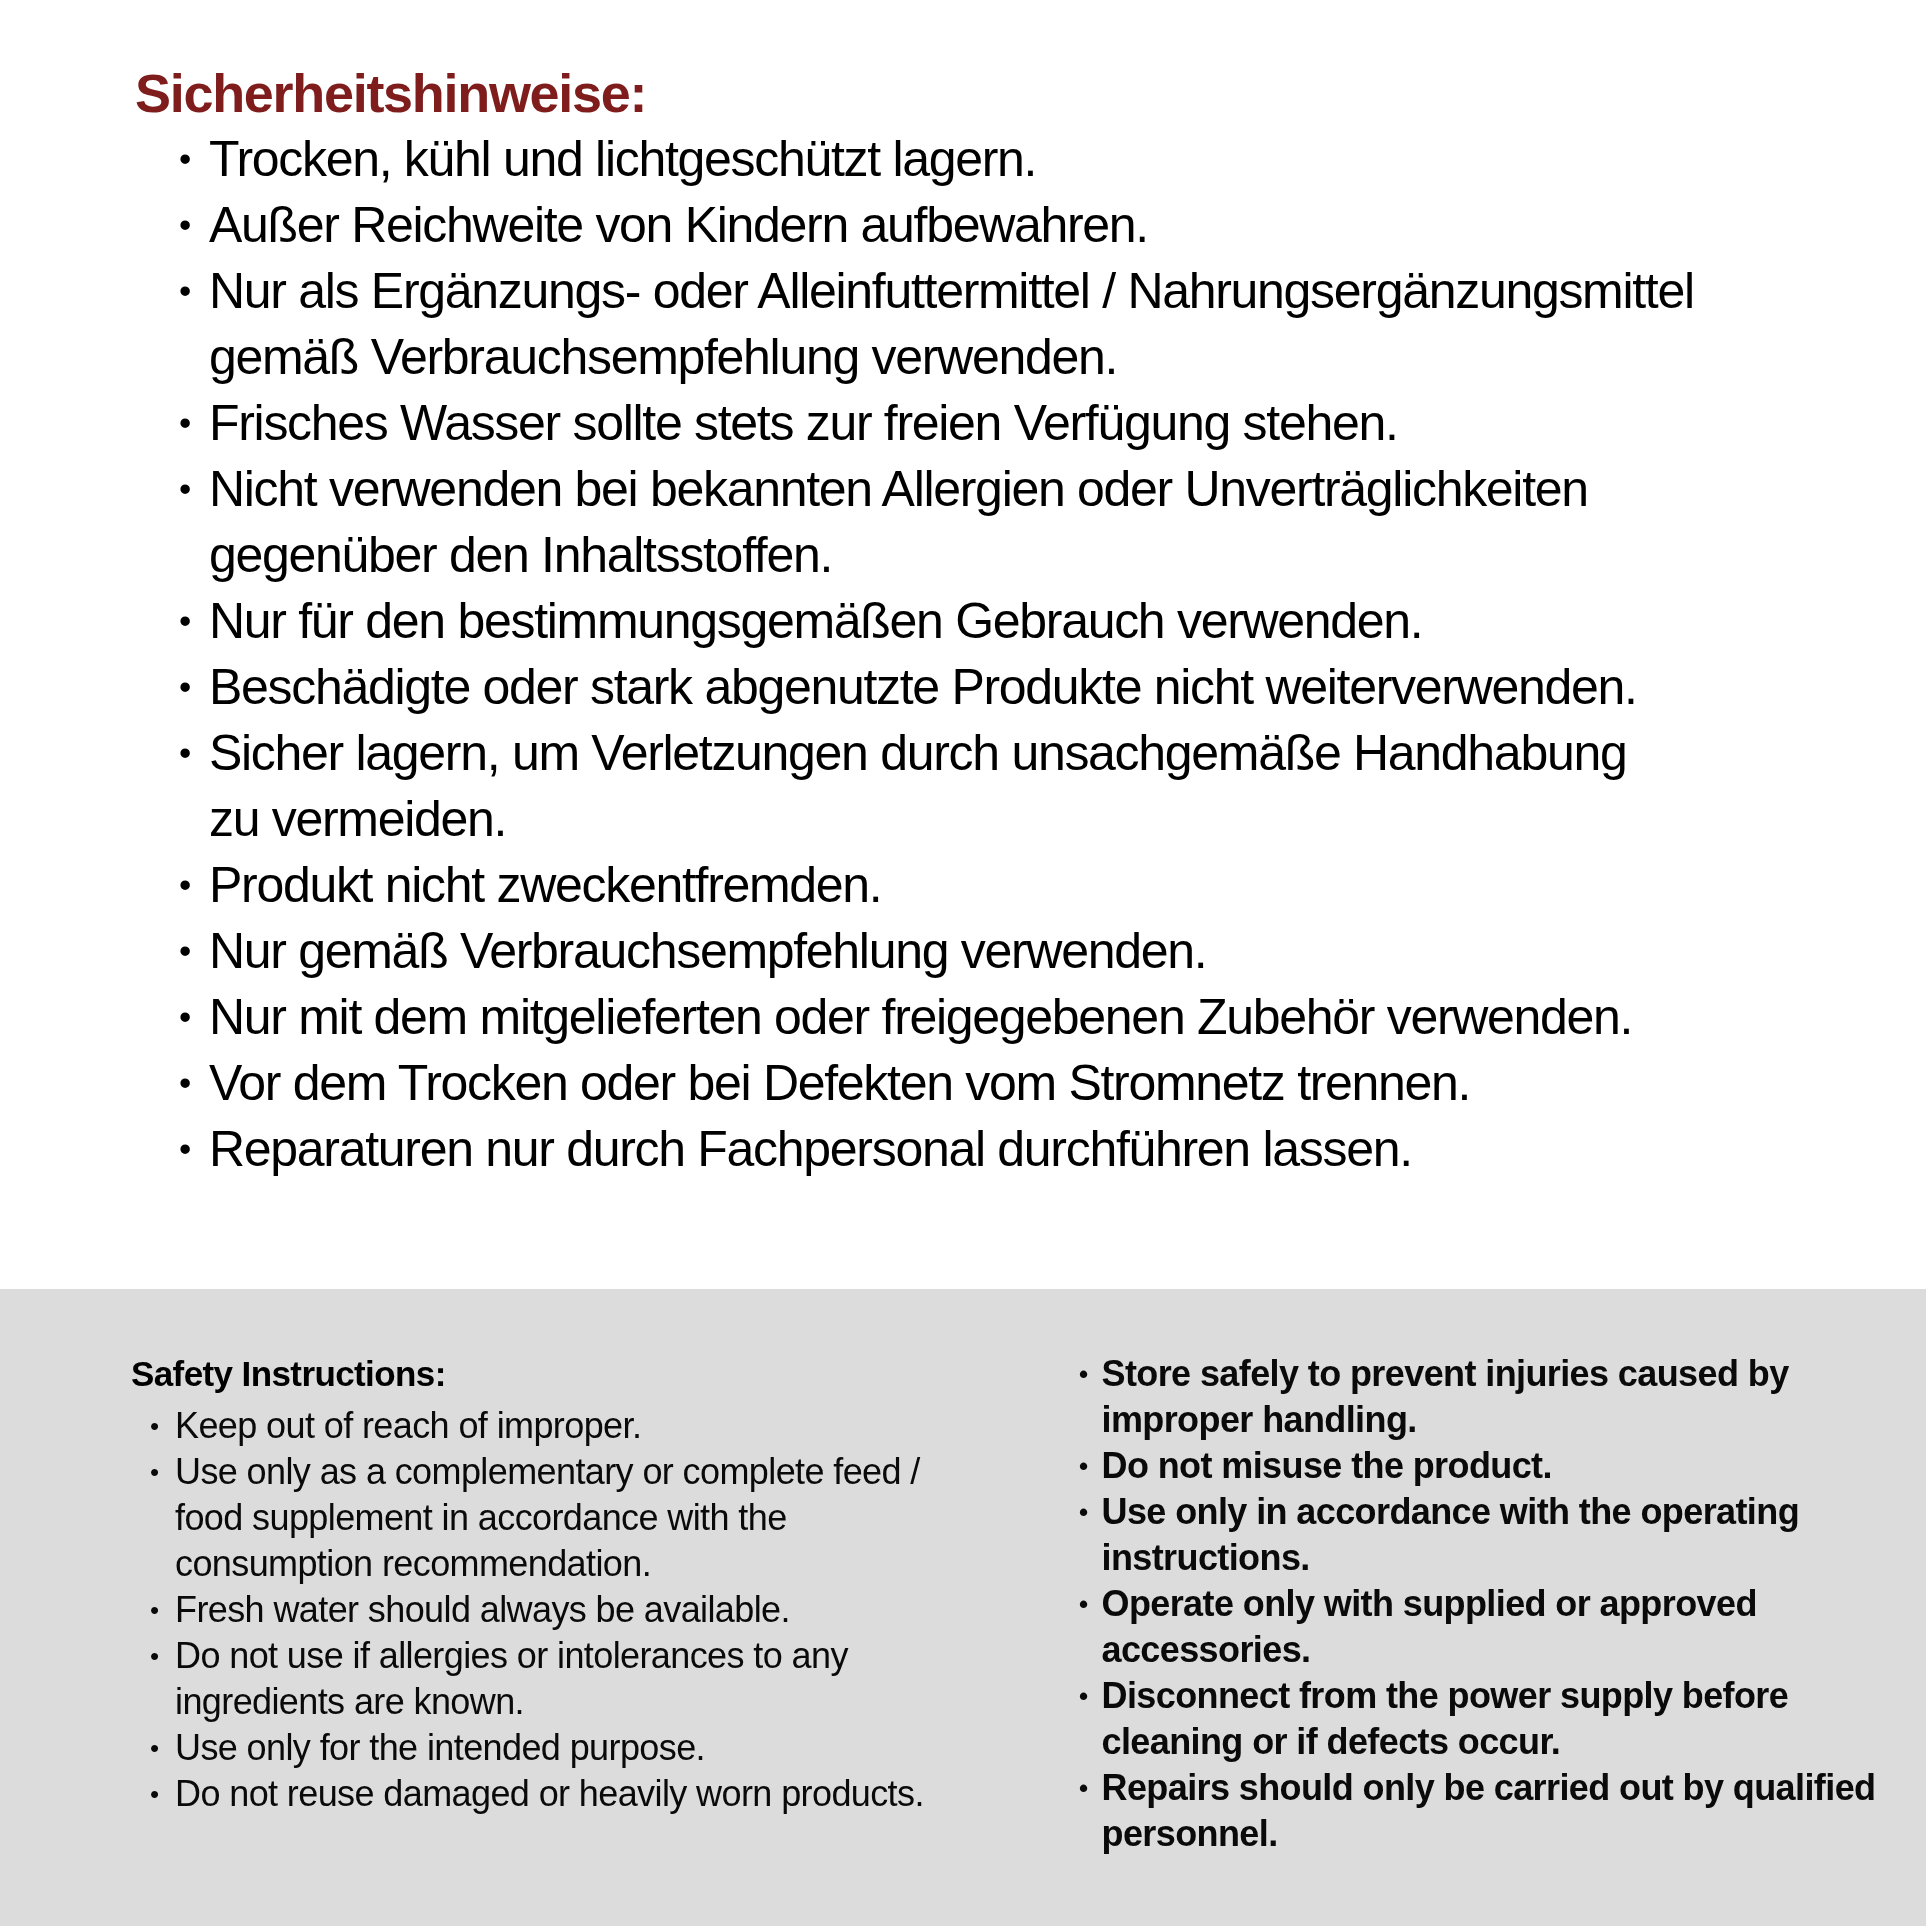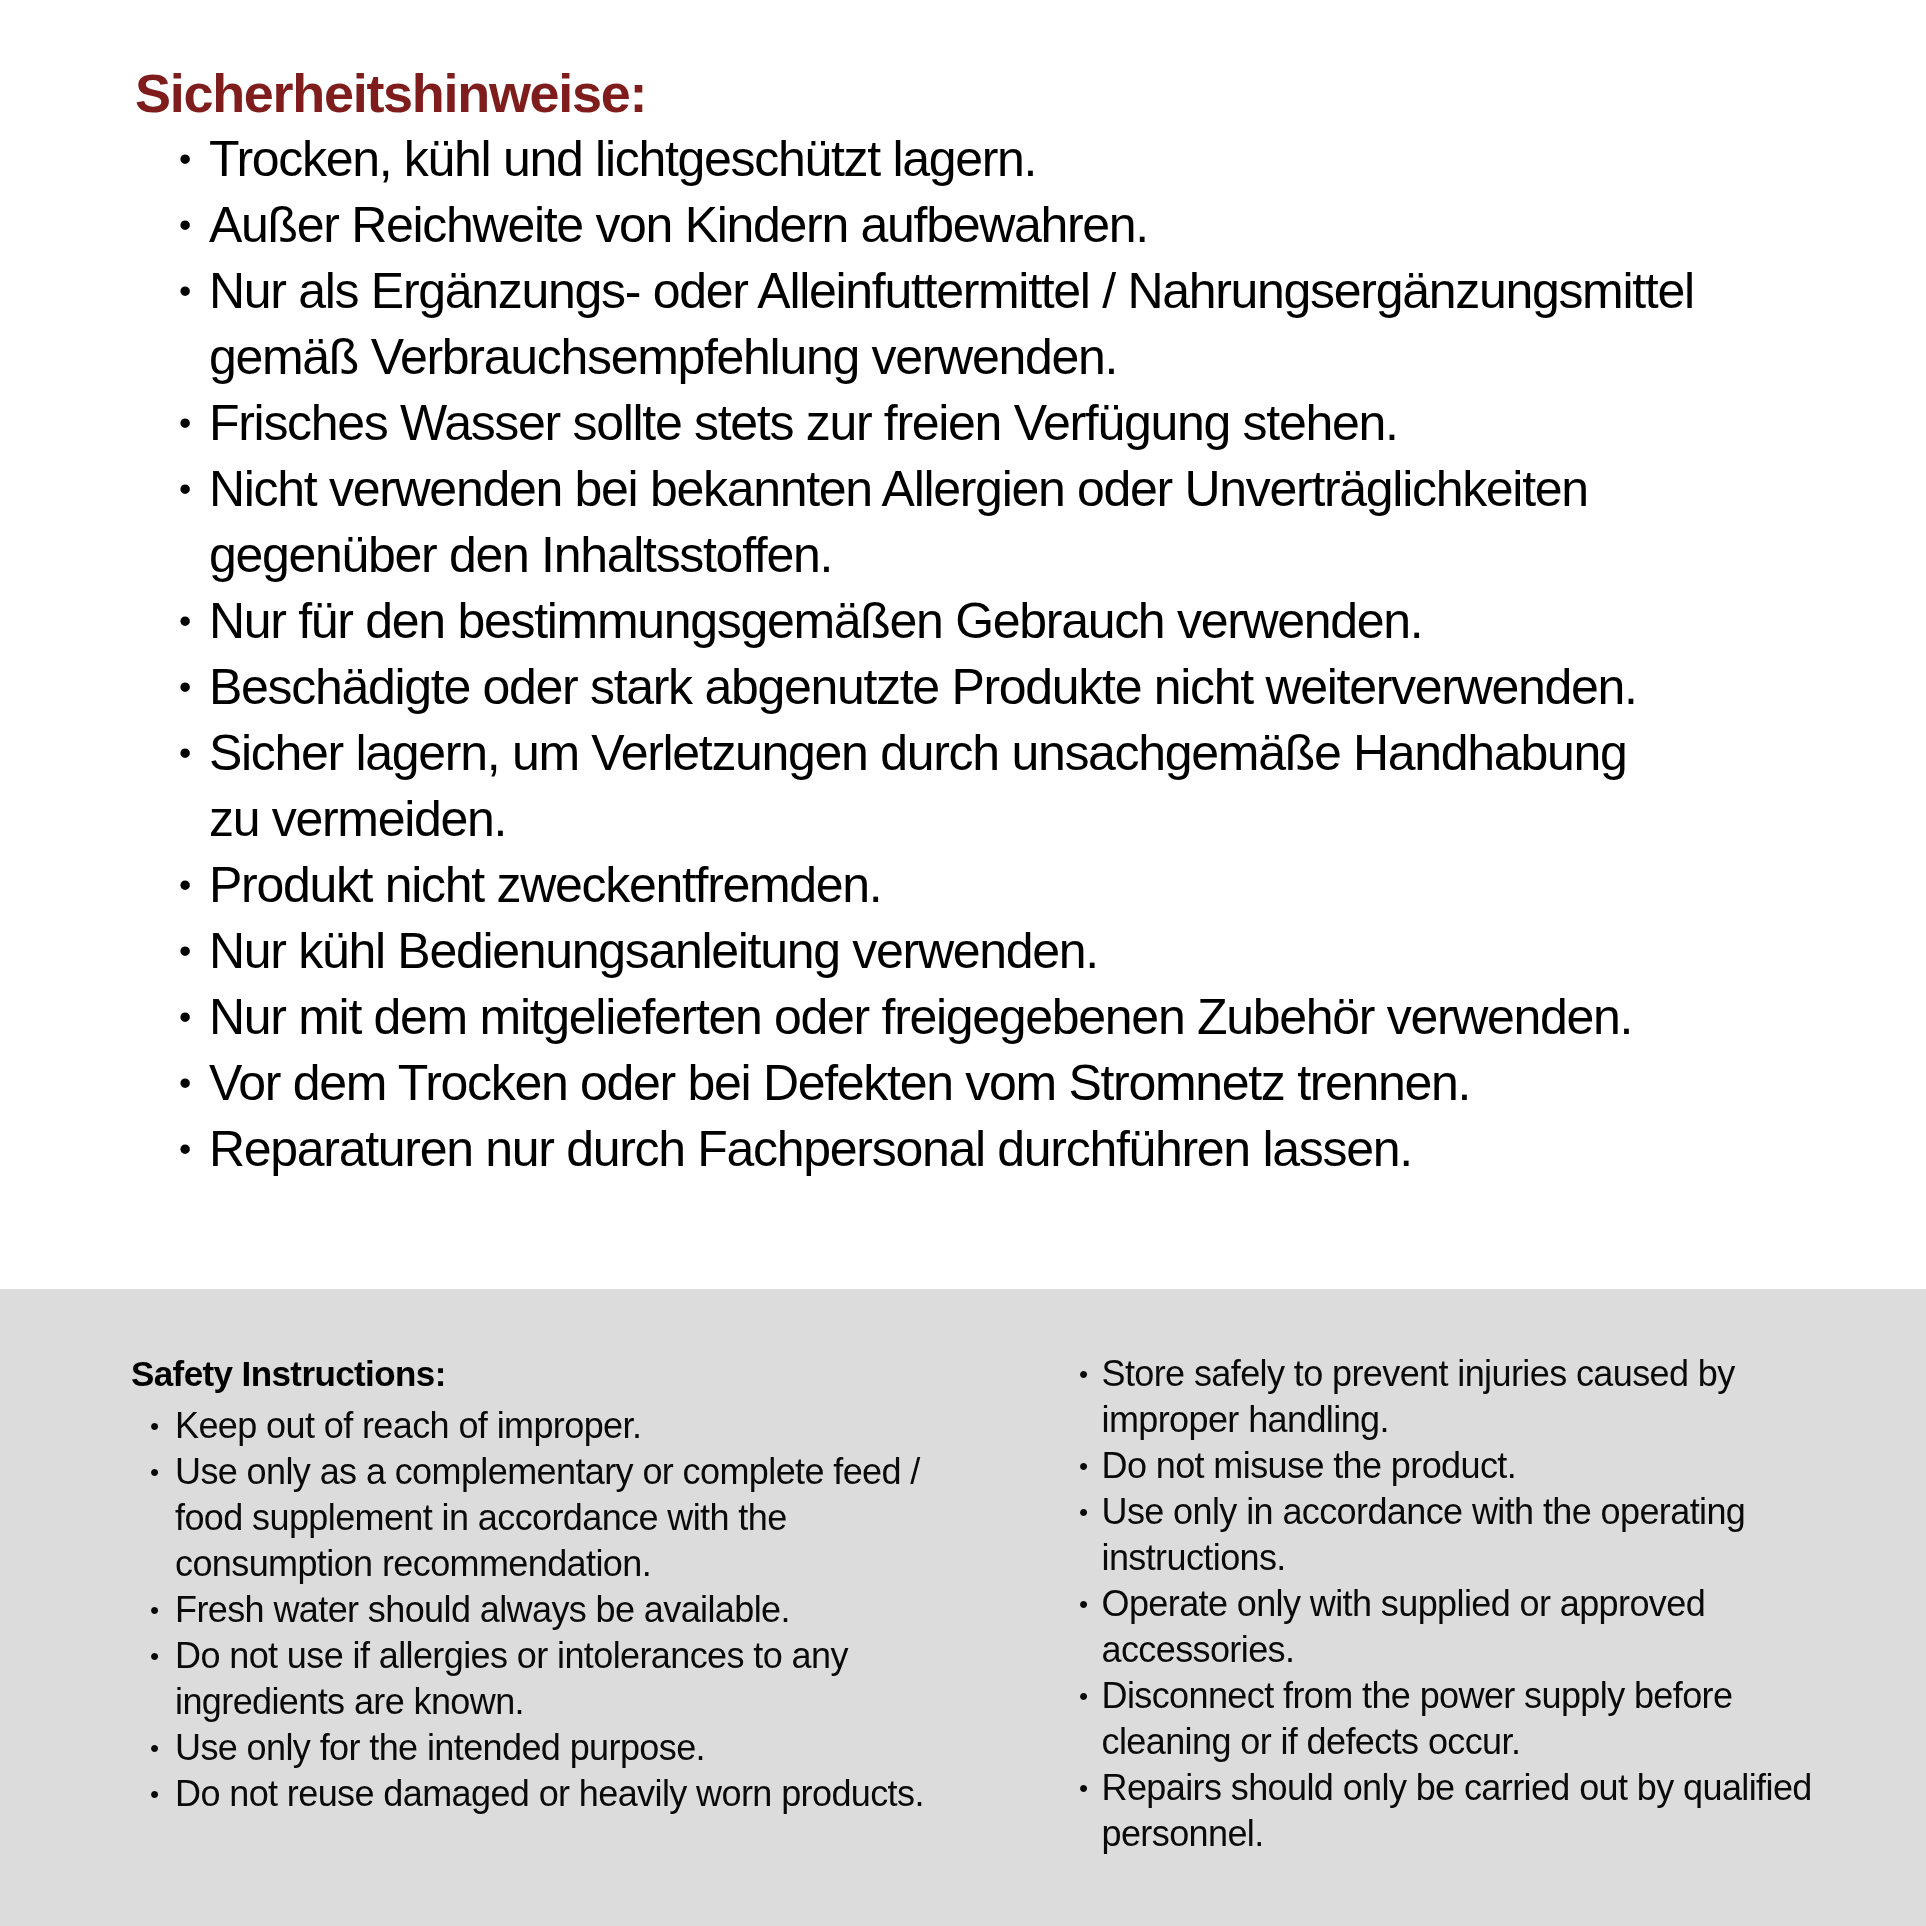--- a/index.html
+++ b/index.html
@@ -55,21 +55,21 @@
   .en-section {
     height: 638px;
     box-sizing: border-box;
     background: #dcdcdc;
     padding: 62px 50px 0 131px;
     display: flex;
     align-items: flex-start;
     gap: 41px;
   }
   .en-col-left { width: 886px; flex: none; }
-  .en-col-right { margin-left: 21px; flex: 1; min-width: 0; }
+  .en-col-right { margin-left: 21px; flex: 1; min-width: 0; font-weight: bold; }
   .en-heading {
     margin: 0 0 6.4px 0;
     font-size: 35px;
     font-weight: 700;
     letter-spacing: -0.6px;
     line-height: 46px;
     color: #000000;
   }
   .en-list {
     font-size: 36px;
@@ -107,21 +107,21 @@
     <ul class="bullet-list de-list">
         <li>Trocken, kühl und lichtgeschützt lagern.</li>
         <li>Außer Reichweite von Kindern aufbewahren.</li>
         <li>Nur als Ergänzungs- oder Alleinfuttermittel / Nahrungsergänzungsmittel<br>gemäß Verbrauchsempfehlung verwenden.</li>
         <li>Frisches Wasser sollte stets zur freien Verfügung stehen.</li>
         <li>Nicht verwenden bei bekannten Allergien oder Unverträglichkeiten<br>gegenüber den Inhaltsstoffen.</li>
         <li>Nur für den bestimmungsgemäßen Gebrauch verwenden.</li>
         <li>Beschädigte oder stark abgenutzte Produkte nicht weiterverwenden.</li>
         <li>Sicher lagern, um Verletzungen durch unsachgemäße Handhabung<br>zu vermeiden.</li>
         <li>Produkt nicht zweckentfremden.</li>
-        <li>Nur kühl Bedienungsanleitung verwenden.</li>
+        <li>Nur gemäß Verbrauchsempfehlung verwenden.</li>
         <li>Nur mit dem mitgelieferten oder freigegebenen Zubehör verwenden.</li>
         <li>Vor dem Trocken oder bei Defekten vom Stromnetz trennen.</li>
         <li>Reparaturen nur durch Fachpersonal durchführen lassen.</li>
       </ul>
   </section>
 
   <section class="en-section">
     <div class="en-col-left">
       <h2 class="en-heading">Safety Instructions:</h2>
       <ul class="bullet-list en-list en-list-left">

